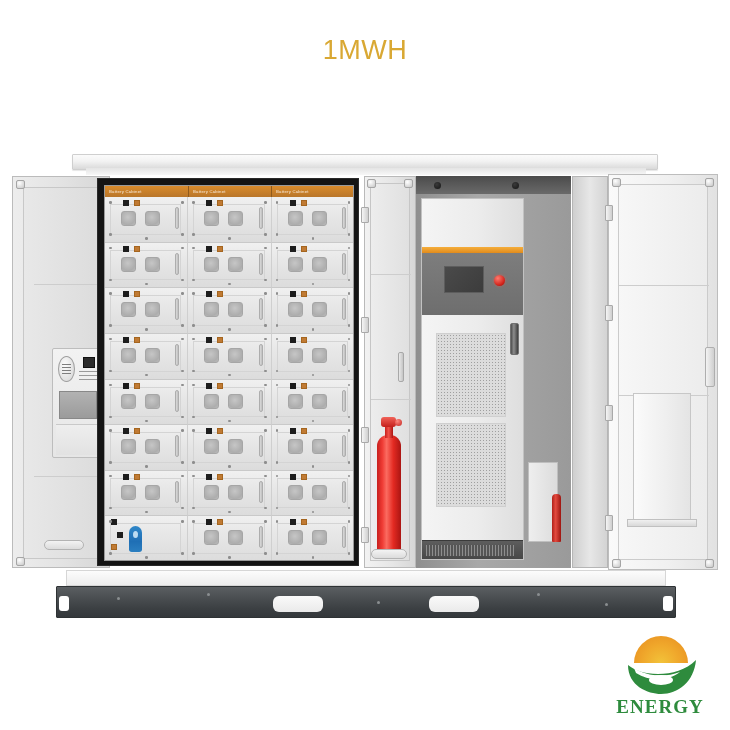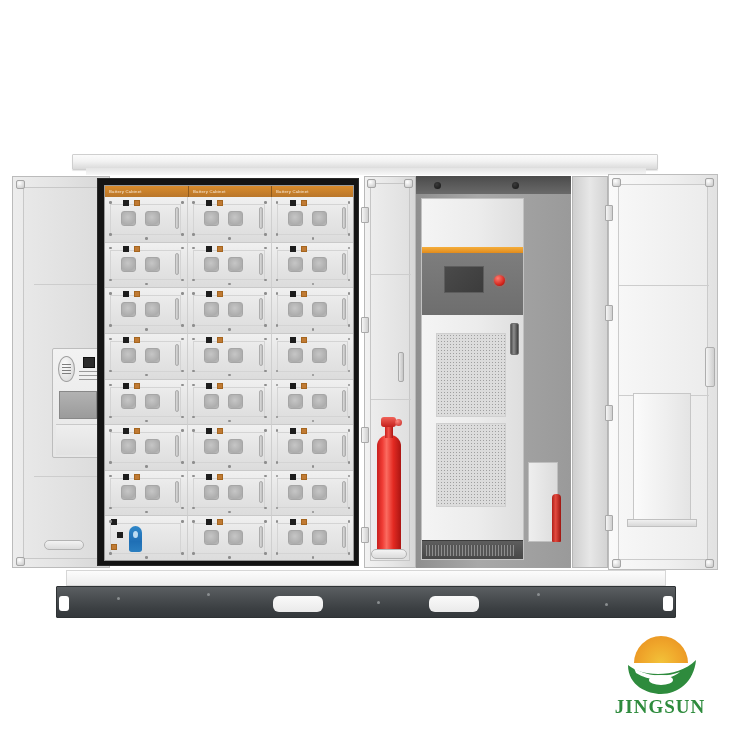--- a/index.html
+++ b/index.html
@@ -527,20 +527,21 @@
     font-size:19px;
     font-weight:bold;
     letter-spacing:1px;
     color:#2e8b3d;
   }
 </style>
 </head>
 <body>
 
 <div id="title-block">
+  <div id="sub-title">1MWH</div>
 </div>
 
 <div id="stage">
 
   <div class="roof"></div>
   <div class="roof-shadow"></div>
 
   <div class="container-body">
 
     <div id="left-door-outer">
@@ -974,14 +975,14 @@
 
 </div>
 
 <div id="logo">
   <div id="logo-sun"></div>
   <svg id="logo-leaf" viewBox="0 0 74 38">
     <path d="M4,9 C4,30 24,38 37,38 C54,38 70,26 72,4 C62,14 48,18 34,18 C20,18 10,14 4,9 Z" fill="#2e8b3d"></path>
     <path d="M10,12 C22,20 40,22 56,16 C44,25 26,26 12,17 Z" fill="#ffffff"></path>
     <ellipse cx="37" cy="24" rx="12" ry="5" fill="#ffffff"></ellipse>
   </svg>
-  <div id="logo-text">JINGSUN</div>
+  <div id="logo-text">ENERGY</div>
 </div>
 
 </body></html>

